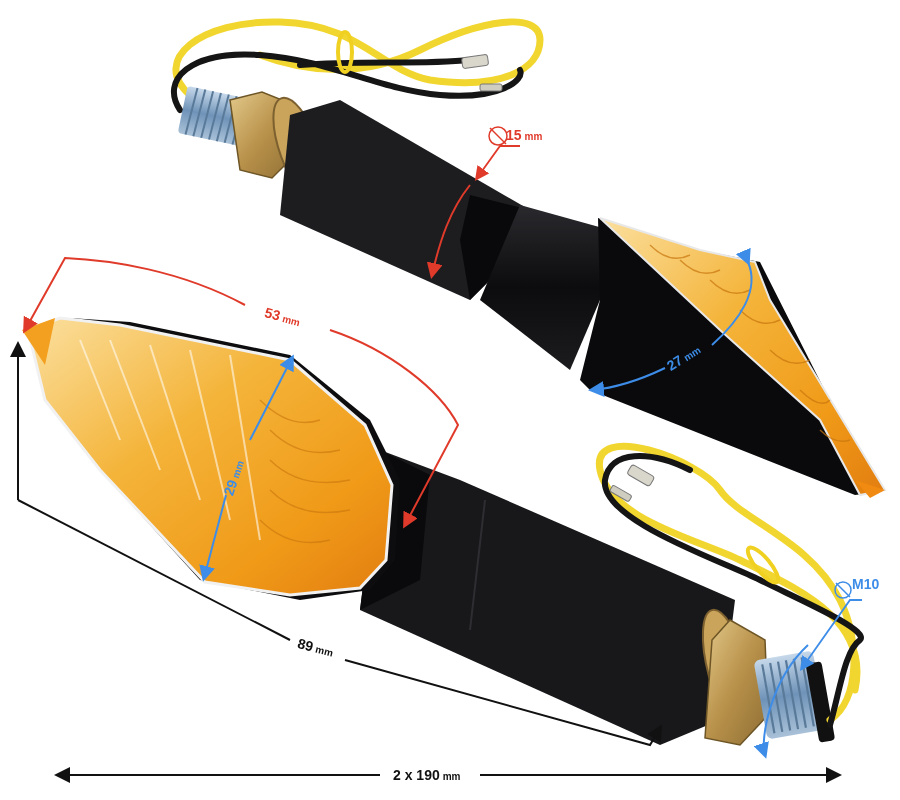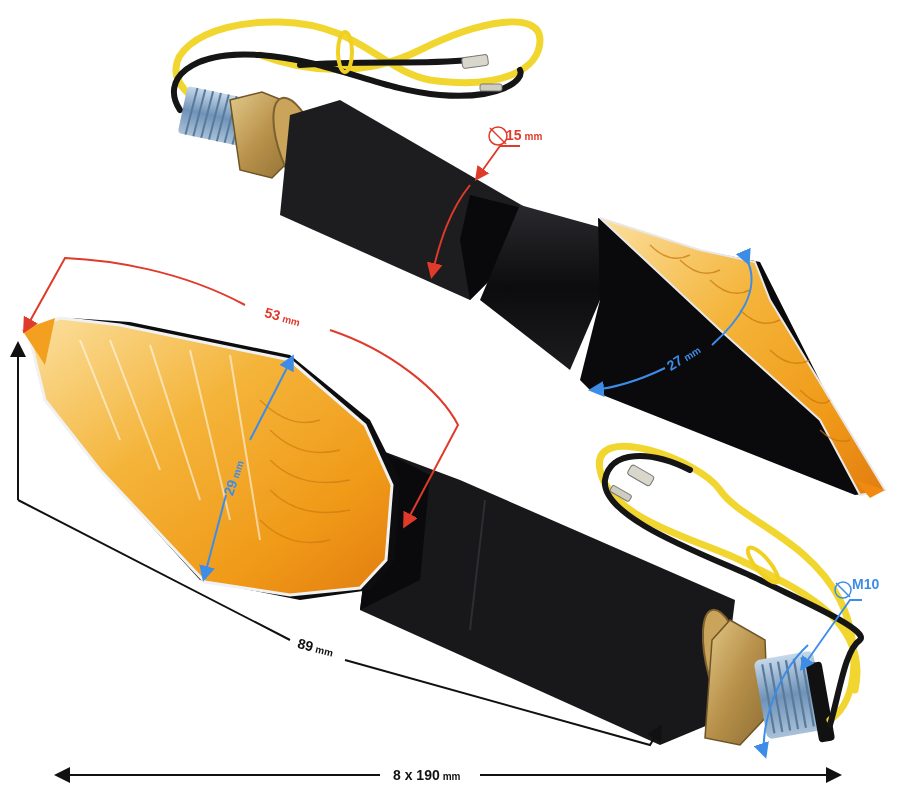--- a/index.html
+++ b/index.html
@@ -197,14 +197,14 @@
 
 <div class="lbl blue" style="left:852px;top:575px;">
   <span class="num">M10</span>
 </div>
 
 <div class="lbl black" style="left:298px;top:634px;transform:rotate(14deg);">
   <span class="num">89</span><span class="unit">mm</span>
 </div>
 
 <div class="lbl black" style="left:393px;top:766px;">
-  <span class="num">8 x 190</span><span class="unit">mm</span>
+  <span class="num">2 x 190</span><span class="unit">mm</span>
 </div>
 
 </body></html>

